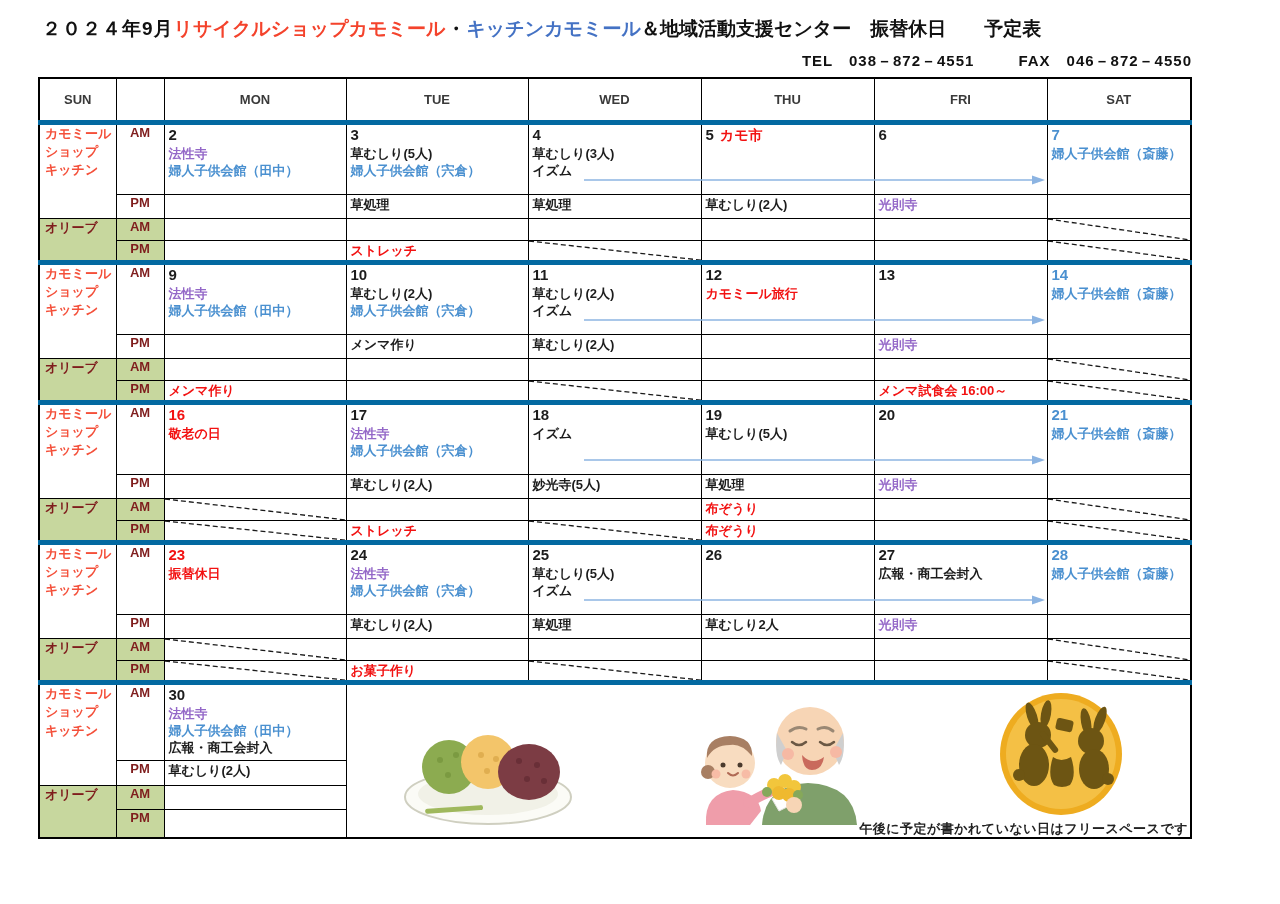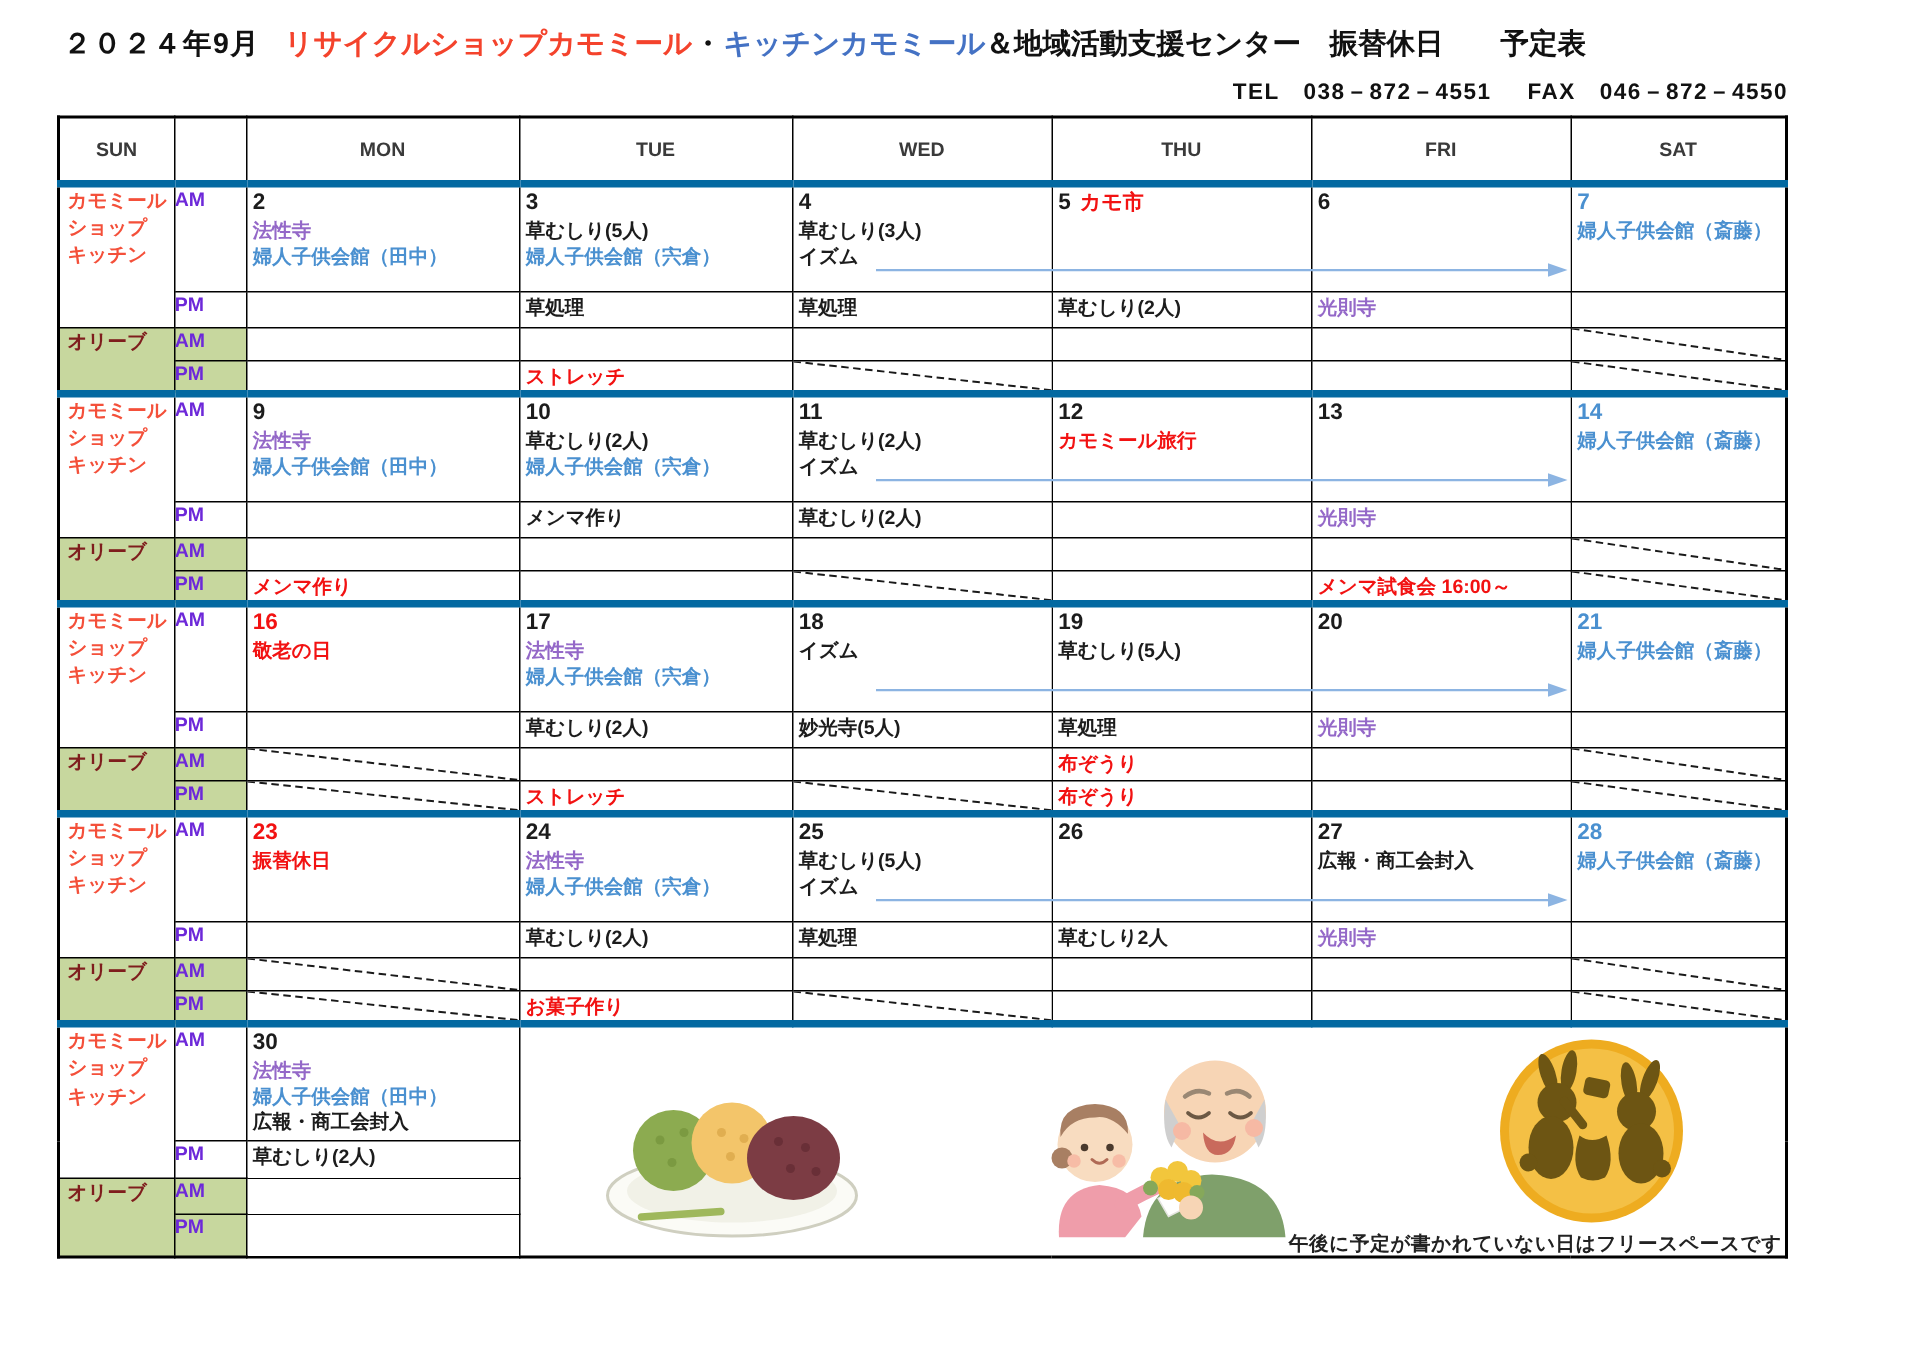--- a/index.html
+++ b/index.html
@@ -1,41 +1,41 @@
 <!DOCTYPE html>
 <html lang="ja"><head>
 <meta charset="utf-8">
 <style>
   *{margin:0;padding:0;box-sizing:border-box}
   html,body{width:1280px;height:904px}
   body{background:#fff;font-family:"Liberation Sans","DejaVu Sans",sans-serif;position:relative;overflow:hidden}
 
   .titlebar{position:absolute;left:42px;top:16px;font-size:19px;font-weight:bold;white-space:nowrap;color:#111}
-  .t-month{margin-right:16px;letter-spacing:1px}
+  .t-month{letter-spacing:1px}
   .t-shop{color:#f4432c}
   .t-dot{color:#111;margin:0 1px}
   .t-kitchen{color:#4472c4}
   .t-rest{color:#111}
 
   .telfax{position:absolute;top:52px;right:88px;font-size:15px;font-weight:bold;color:#111;letter-spacing:1px}
-  .telfax span + span{margin-left:24px}
+  .telfax span + span{margin-left:44px}
 
   table.cal{position:absolute;left:38px;top:77px;width:1152px;border-collapse:collapse;table-layout:fixed;border:2px solid #000;background:#fff}
   .cal th,.cal td{border:1px solid #000;vertical-align:top;overflow:visible}
   .cal thead tr{height:44px}
   .cal thead th{font-size:13px;font-weight:bold;text-align:center;vertical-align:middle;color:#3a3a3a;border-bottom:2px solid #000;background:#fff}
   th.h-sun{color:#ee3a2c}
   th.h-sat{color:#4472c4}
   tr.week-start td{border-top:5px solid #0369a1}
 
   .label-cell{vertical-align:middle;font-size:13px;font-weight:bold;padding-left:5px;background:#fff}
   .shop-label{color:#f4503a}
   .shop-line{line-height:1.4;white-space:nowrap}
   .olive-label{color:#7f1d1d;background:#c7d79e}
-  .ampm-cell{font-size:13px;font-weight:bold;color:#6d28d9;text-align:left;vertical-align:middle;background:#fff}
+  .ampm-cell{font-size:13px;font-weight:bold;color:#7f1d1d;text-align:center;vertical-align:middle;background:#fff}
   .olive-bg{background:#c7d79e}
 
   .day-cell{position:relative;font-size:13px;font-weight:bold;padding:1px 4px;background:#fff}
   .vm{vertical-align:middle}
   .num-line{font-size:15px;line-height:1.2;margin-bottom:1px}
   .num-note{margin-left:6px;font-size:14px}
   .evt{line-height:1.32;white-space:nowrap}
   .c-black{color:#1c1c1c}
   .c-red{color:#f21212}
   .c-blue{color:#4a90d0}

